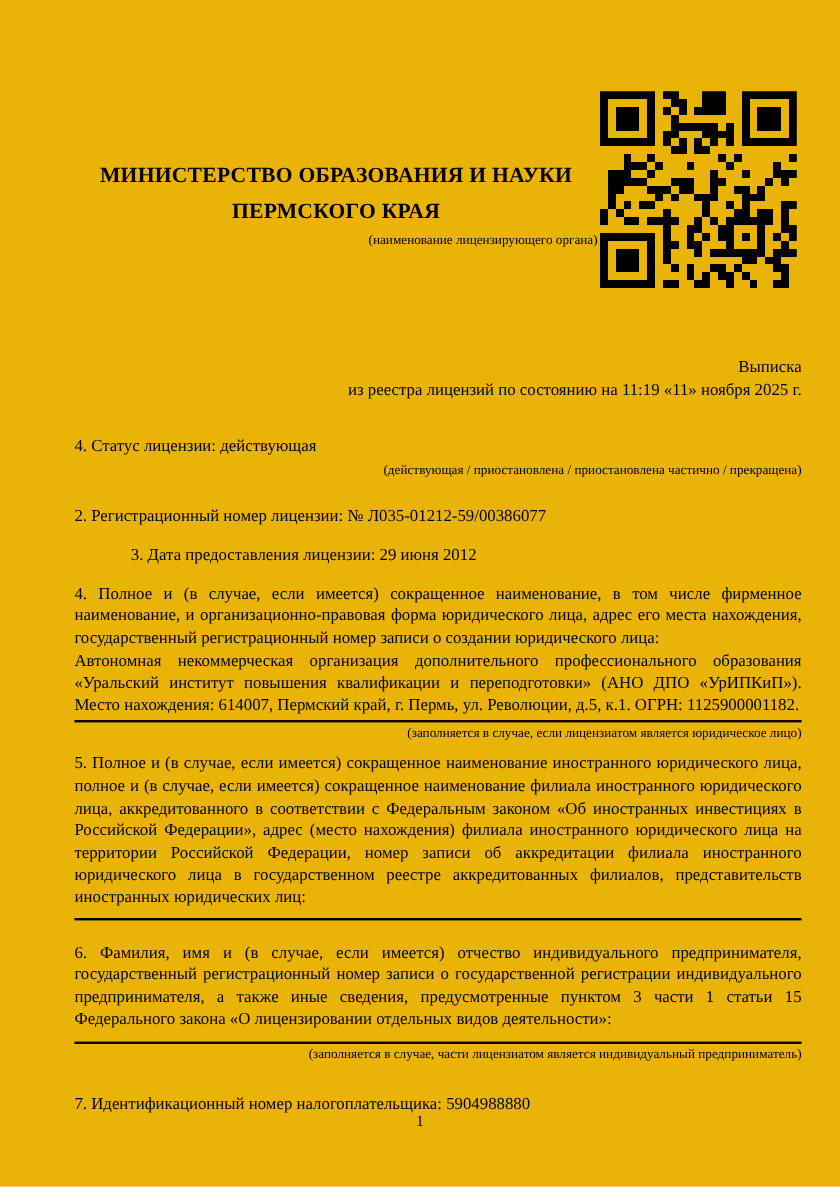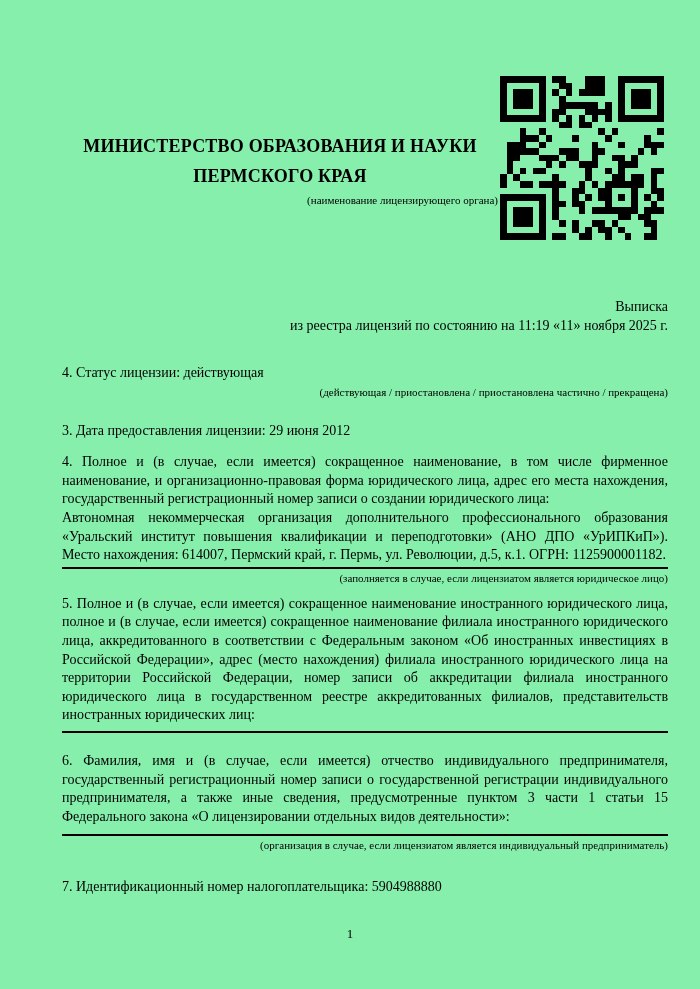--- a/index.html
+++ b/index.html
@@ -1,20 +1,20 @@
 <!DOCTYPE html>
 <html lang="ru"><head>
 <meta charset="utf-8">
 <style>
   html, body { margin: 0; padding: 0; background: #ffffff; }
   .page {
     position: relative;
     width: 700px;
     height: 989px;
-    background: #86efac;
+    background: #eab308;
     color: #000000;
     font-family: "Liberation Serif", "DejaVu Serif", serif;
     overflow: hidden;
   }
 
   
   .header-block {
     position: absolute;
     left: 62px;
     top: 131px;
@@ -78,21 +78,21 @@
   .fill-rule {
     height: 2px;
     background: #000000;
     margin-top: 2px;
   }
   .spacer-sm { height: 4px; }
   .spacer-md { height: 6px; }
 
   .item-1 { margin-bottom: 23px; }
   .item-2 { margin-bottom: 15px; }
-  .item-3 { margin-bottom: 13px; }
+  .item-3 { margin-bottom: 13px; margin-left: 47px; }
   .item-4 { margin-bottom: 10px; }
   .item-5 { margin-bottom: 19px; }
   .item-6 { margin-bottom: 26px; }
 
   
   .page-number {
     position: absolute;
     left: 0;
     top: 926px;
     width: 700px;
@@ -409,20 +409,23 @@
     <div>из реестра лицензий по состоянию на 11:19 «11» ноября 2025 г.</div>
   </div>
 
   <div class="items">
 
     <div class="item-1">
       <p class="body-text">4. Статус лицензии: действующая</p>
       <p class="note">(действующая / приостановлена / приостановлена частично / прекращена)</p>
     </div>
 
+    <div class="item-2">
+      <p class="body-text">2. Регистрационный номер лицензии: № Л035-01212-59/00386077</p>
+    </div>
 
     <div class="item-3">
       <p class="body-text">3. Дата предоставления лицензии: 29 июня 2012</p>
     </div>
 
     <div class="item-4">
       <p class="body-text">4. Полное и (в случае, если имеется) сокращенное наименование, в том числе фирменное наименование, и организационно-правовая форма юридического лица, адрес его места нахождения, государственный регистрационный номер записи о создании юридического лица:</p>
       <p class="body-text">Автономная некоммерческая организация дополнительного профессионального образования «Уральский институт повышения квалификации и переподготовки» (АНО ДПО «УрИПКиП»). Место нахождения: 614007, Пермский край, г. Пермь, ул. Революции, д.5, к.1. ОГРН: 1125900001182.</p>
       <div class="fill-rule"></div>
       <p class="note">(заполняется в случае, если лицензиатом является юридическое лицо)</p>
@@ -431,21 +434,21 @@
     <div class="item-5">
       <p class="body-text">5. Полное и (в случае, если имеется) сокращенное наименование иностранного юридического лица, полное и (в случае, если имеется) сокращенное наименование филиала иностранного юридического лица, аккредитованного в соответствии с Федеральным законом «Об иностранных инвестициях в Российской Федерации», адрес (место нахождения) филиала иностранного юридического лица на территории Российской Федерации, номер записи об аккредитации филиала иностранного юридического лица в государственном реестре аккредитованных филиалов, представительств иностранных юридических лиц:</p>
       <div class="spacer-sm"></div>
       <div class="fill-rule"></div>
     </div>
 
     <div class="item-6">
       <p class="body-text">6. Фамилия, имя и (в случае, если имеется) отчество индивидуального предпринимателя, государственный регистрационный номер записи о государственной регистрации индивидуального предпринимателя, а также иные сведения, предусмотренные пунктом 3 части 1 статьи 15 Федерального закона «О лицензировании отдельных видов деятельности»:</p>
       <div class="spacer-md"></div>
       <div class="fill-rule"></div>
-      <p class="note">(организация в случае, если лицензиатом является индивидуальный предприниматель)</p>
+      <p class="note">(заполняется в случае, части лицензиатом является индивидуальный предприниматель)</p>
     </div>
 
     <div class="item-7">
       <p class="body-text">7. Идентификационный номер налогоплательщика: 5904988880</p>
     </div>
 
   </div>
 
   <div class="page-number">1</div>
 

